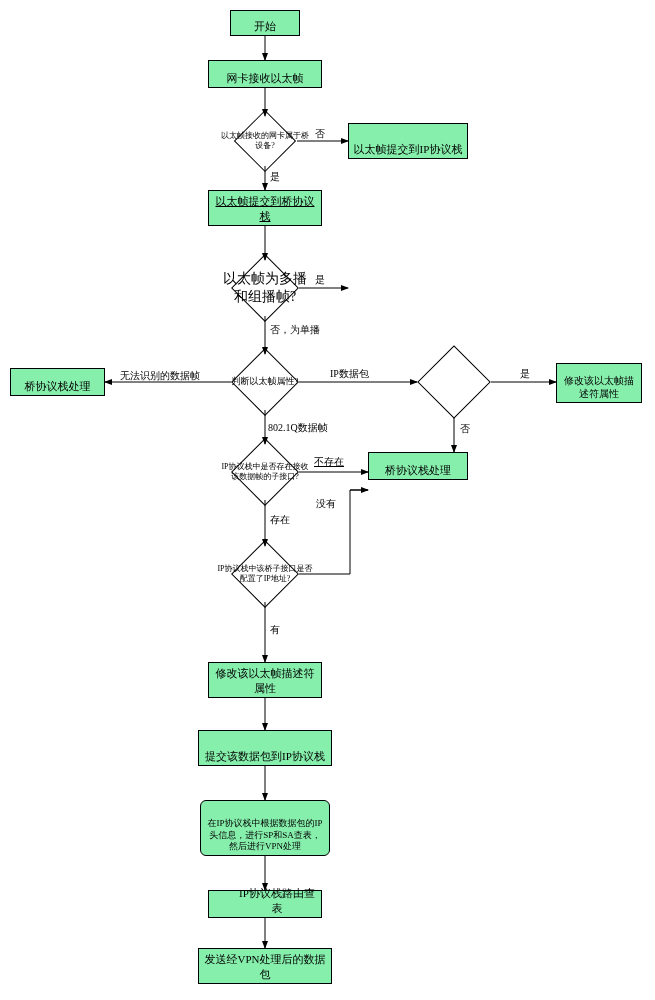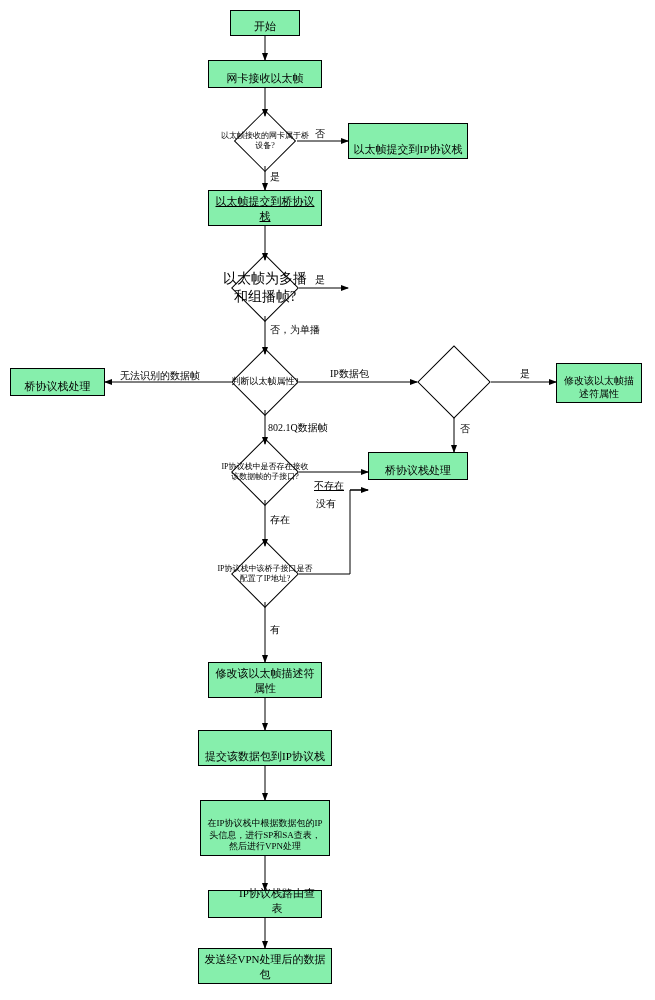--- a/index.html
+++ b/index.html
@@ -74,21 +74,21 @@
     </div>
 <div class="node" style="left:358px;top:442px;width:100px;height:28px;">
       <span>桥协议栈处理</span>
     </div>
 <div class="node" style="left:198px;top:652px;width:114px;height:36px;">
       <span>修改该以太帧描述符属性</span>
     </div>
 <div class="node" style="left:188px;top:720px;width:134px;height:36px;">
       <span>提交该数据包到IP协议栈</span>
     </div>
-<div class="node" style="left:190px;top:790px;width:130px;height:56px;font-size:9px;">
+<div class="node" style="left:190px;top:790px;width:130px;height:56px;font-size:9px;border-radius:6px;">
       <span>在IP协议栈中根据数据包的IP头信息，进行SP和SA查表，然后进行VPN处理</span>
     </div>
 <div class="node" style="left:198px;top:880px;width:114px;height:28px;padding-left:28px;">
       <span>IP协议栈路由查表</span>
     </div>
 <div class="node" style="left:188px;top:938px;width:134px;height:36px;">
       <span>发送经VPN处理后的数据包</span>
     </div>
 
 <div class="diamond" style="left:233px;top:109px;width:44px;height:44px;"></div>
@@ -120,21 +120,21 @@
 
 <div class="edge-label" style="left:305px;top:118px;"><span>否</span></div>
 <div class="edge-label" style="left:260px;top:161px;"><span>是</span></div>
 <div class="edge-label" style="left:305px;top:264px;"><span>是</span></div>
 <div class="edge-label" style="left:260px;top:314px;"><span>否，为单播</span></div>
 <div class="edge-label" style="left:110px;top:360px;"><span>无法识别的数据帧</span></div>
 <div class="edge-label" style="left:320px;top:358px;"><span>IP数据包</span></div>
 <div class="edge-label" style="left:258px;top:412px;"><span>802.1Q数据帧</span></div>
 <div class="edge-label" style="left:510px;top:358px;"><span>是</span></div>
 <div class="edge-label" style="left:450px;top:413px;"><span>否</span></div>
-<div class="edge-label" style="left:304px;top:470px;text-decoration:underline;"><span>不存在</span></div>
+<div class="edge-label" style="left:304px;top:446px;text-decoration:underline;"><span>不存在</span></div>
 <div class="edge-label" style="left:260px;top:504px;"><span>存在</span></div>
 <div class="edge-label" style="left:306px;top:488px;"><span>没有</span></div>
 <div class="edge-label" style="left:260px;top:614px;"><span>有</span></div>
 
 <svg width="635" height="980">
   <defs>
     <marker id="ah" markerWidth="8" markerHeight="8" refX="7" refY="3" orient="auto">
       <path d="M0,0 L8,3 L0,6 Z" fill="#000"></path>
     </marker>
   </defs>

